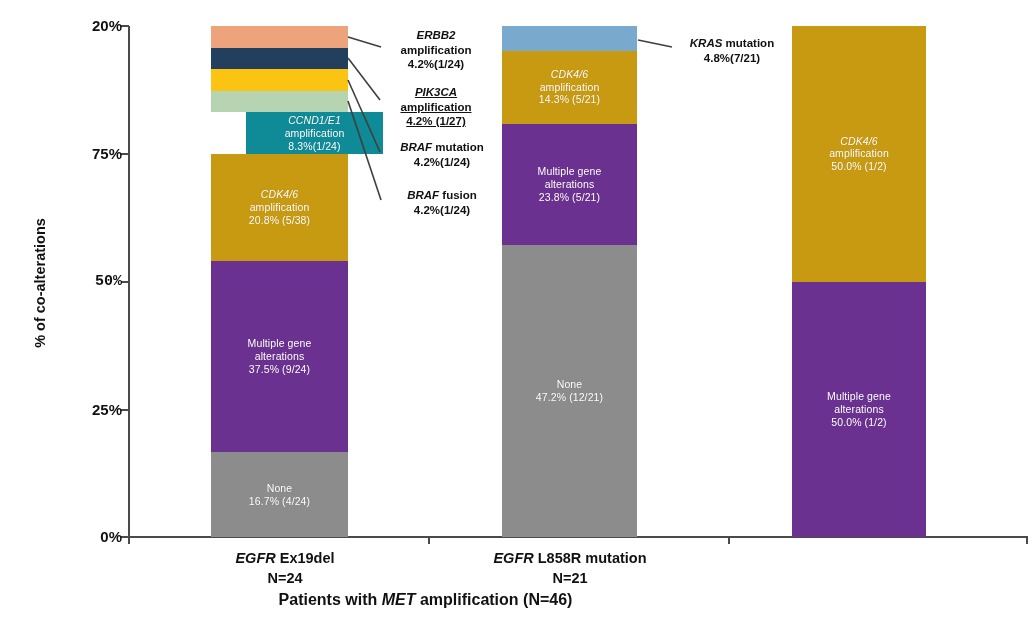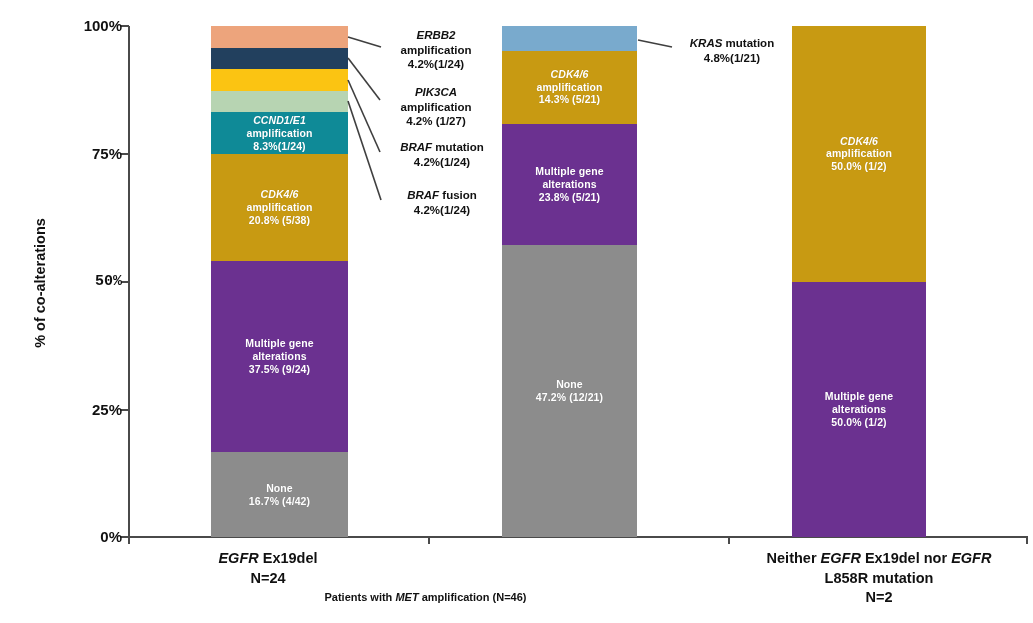--- a/index.html
+++ b/index.html
@@ -39,21 +39,21 @@
 
   
   .bar{position:absolute;}
   .seg{
     position:absolute;left:0;width:100%;
     box-sizing:border-box;
     display:flex;align-items:center;justify-content:center;
     overflow:hidden;
   }
   .seg-label{
-    text-align:center;color:#ffffff;font-weight:bold;
+    text-align:center;color:#ffffff;font-weight:normal;
     font-size:10.5px;line-height:1.22;
     letter-spacing:.1px;
     text-shadow:0 0 1px rgba(0,0,0,.18);
     padding:0 2px;
   }
   .seg-label .ital{font-style:italic;}
 
   
   .callout{
     position:absolute;text-align:center;font-size:11.5px;line-height:1.28;
@@ -65,39 +65,39 @@
 
   
   .cat-label{
     position:absolute;text-align:center;font-size:14.5px;font-weight:bold;
     line-height:1.35;color:#111;
   }
   .cat-label .ital{font-style:italic;}
 
   .x-axis-title{
     position:absolute;top:591px;left:0;width:851px;text-align:center;
-    font-size:11px;font-weight:bold;color:#111;
+    font-size:16px;font-weight:bold;color:#111;
   }
   .x-axis-title .ital{font-style:italic;}
 </style>
 </head>
 <body>
 
 <div class="chart-root">
 
   <div class="y-axis-line"></div>
 
   <div class="y-tick" style="top:25px;"></div>
   <div class="y-tick" style="top:153px;"></div>
   <div class="y-tick" style="top:281px;"></div>
   <div class="y-tick" style="top:409px;"></div>
   <div class="y-tick" style="top:536px;"></div>
 
   <div class="y-tick-wrap" style="top:26px;">
-    <div class="y-tick-label" style="top:-8px;">100%</div>
+    <div class="y-tick-label" style="top:-8px;">20%</div>
   </div>
   <div class="y-tick-wrap" style="top:154px;">
     <div class="y-tick-label" style="top:-8px;">75%</div>
   </div>
   <div class="y-tick-wrap" style="top:282px;">
     <div class="y-tick-label" style="top:-8px;font-family:Liberation Mono, monospace;">50%</div>
   </div>
   <div class="y-tick-wrap" style="top:410px;">
     <div class="y-tick-label" style="top:-8px;">25%</div>
   </div>
@@ -116,21 +116,21 @@
   <div class="bar" style="left:211px;top:26px;width:137px;height:511px;">
 
     <div class="seg" style="top:0px;height:21.5px;background:#eda47c;"></div>
 
     <div class="seg" style="top:21.5px;height:21.5px;background:#22405e;"></div>
 
     <div class="seg" style="top:43px;height:21.5px;background:#fbc412;"></div>
 
     <div class="seg" style="top:64.5px;height:21.5px;background:#b7d4b2;"></div>
 
-    <div class="seg" style="top:86px;height:42.4px;background:#0f8a97;">
+    <div class="seg" style="top:86px;height:42.4px;background:#0f8a97;margin-left:35px;">
       <div class="seg-label">
         <span class="ital">CCND1/E1</span><br>
         <span>amplification</span><br>
         <span>8.3%(1/24)</span>
       </div>
     </div>
 
     <div class="seg" style="top:128.4px;height:106.3px;background:#c89a12;">
       <div class="seg-label">
         <span class="ital">CDK4/6</span><br>
@@ -143,21 +143,21 @@
       <div class="seg-label">
         <span>Multiple gene</span><br>
         <span>alterations</span><br>
         <span>37.5% (9/24)</span>
       </div>
     </div>
 
     <div class="seg" style="top:426.3px;height:84.7px;background:#8c8c8c;">
       <div class="seg-label">
         <span>None</span><br>
-        <span>16.7% (4/42)</span>
+        <span>16.7% (4/24)</span>
       </div>
     </div>
   </div>
 
   <div class="bar" style="left:502px;top:26px;width:135px;height:511px;">
 
     <div class="seg" style="top:0px;height:24.5px;background:#79aacd;"></div>
 
     <div class="seg" style="top:24.5px;height:73.1px;background:#c89a12;">
       <div class="seg-label">
@@ -211,53 +211,52 @@
       <line x1="638" y1="40" x2="672" y2="47"></line>
     </g>
   </svg>
 
   <div class="callout" style="left:381px;top:28px;width:110px;">
     <span class="ital">ERBB2</span><br>
     <span>amplification</span><br>
     <span>4.2%(1/24)</span>
   </div>
 
-  <div class="callout" style="left:381px;top:85px;width:110px;">
+  <div class="callout" style="left:381px;top:85px;width:110px;text-decoration:underline;">
     <span class="ital">PIK3CA</span><br>
     <span>amplification</span><br>
     <span>4.2% (1/27)</span>
   </div>
 
   <div class="callout" style="left:381px;top:140px;width:122px;">
     <span class="ital">BRAF</span>
     <span>mutation</span><br>
     <span>4.2%(1/24)</span>
   </div>
 
   <div class="callout" style="left:381px;top:188px;width:122px;">
     <span class="ital">BRAF</span>
     <span>fusion</span><br>
     <span>4.2%(1/24)</span>
   </div>
 
   <div class="callout" style="left:668px;top:36px;width:128px;">
     <span class="ital">KRAS</span>
     <span>mutation</span><br>
-    <span>4.8%(1/21)</span>
-  </div>
-
-  <div class="cat-label" style="left:168px;top:549px;width:200px;">
+    <span>4.8%(7/21)</span>
+  </div>
+
+  <div class="cat-label" style="left:185px;top:549px;width:200px;">
     <span class="ital">EGFR</span><span> Ex19del</span><br>
     <span>N=24</span>
   </div>
 
-
-  <div class="cat-label" style="left:731px;top:549px;width:296px;">
-    <span>Neither </span><span class="ital">EGFR</span><span> Ex19del nor </span><span class="ital">EGFR</span><br>
-    <span>L858R mutation</span><br>
-    <span>N=2</span>
-  </div>
+  <div class="cat-label" style="left:464px;top:549px;width:212px;">
+    <span class="ital">EGFR</span><span> L858R mutation</span><br>
+    <span>N=21</span>
+  </div>
+
 
   <div class="x-axis-title">
     <span>Patients with </span><span class="ital">MET</span><span> amplification (N=46)</span>
   </div>
 
 </div>
 
 </body></html>

